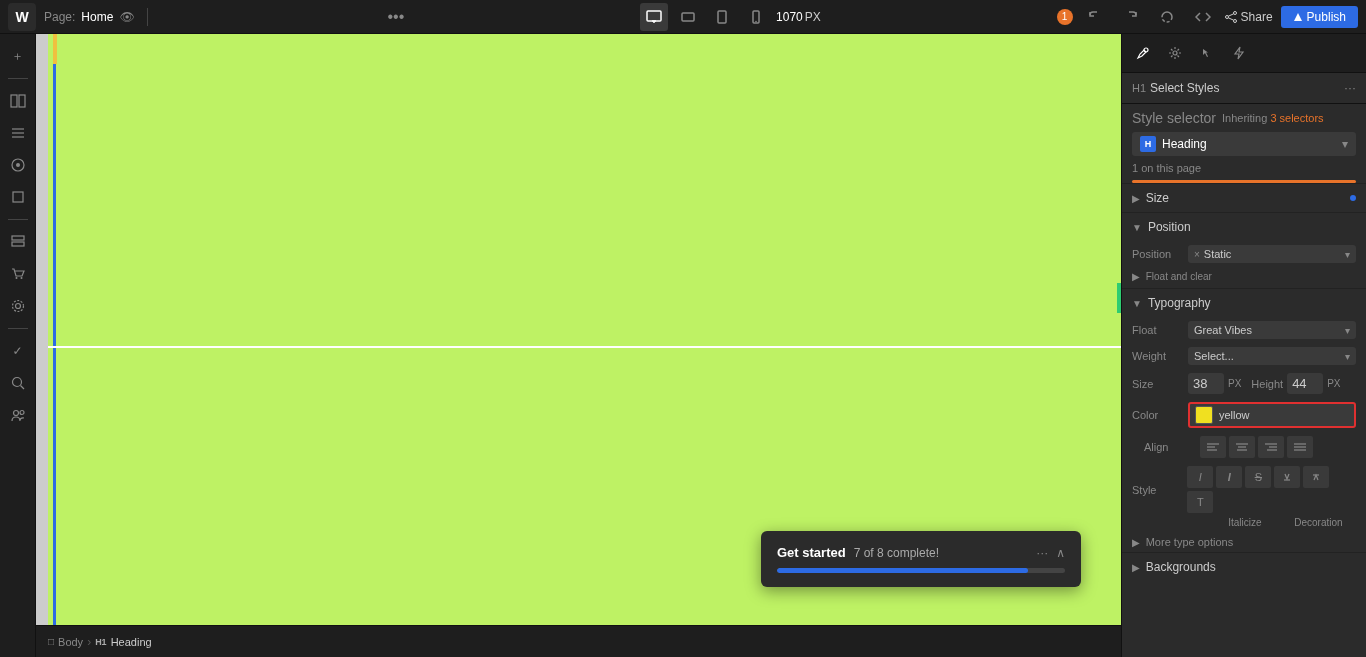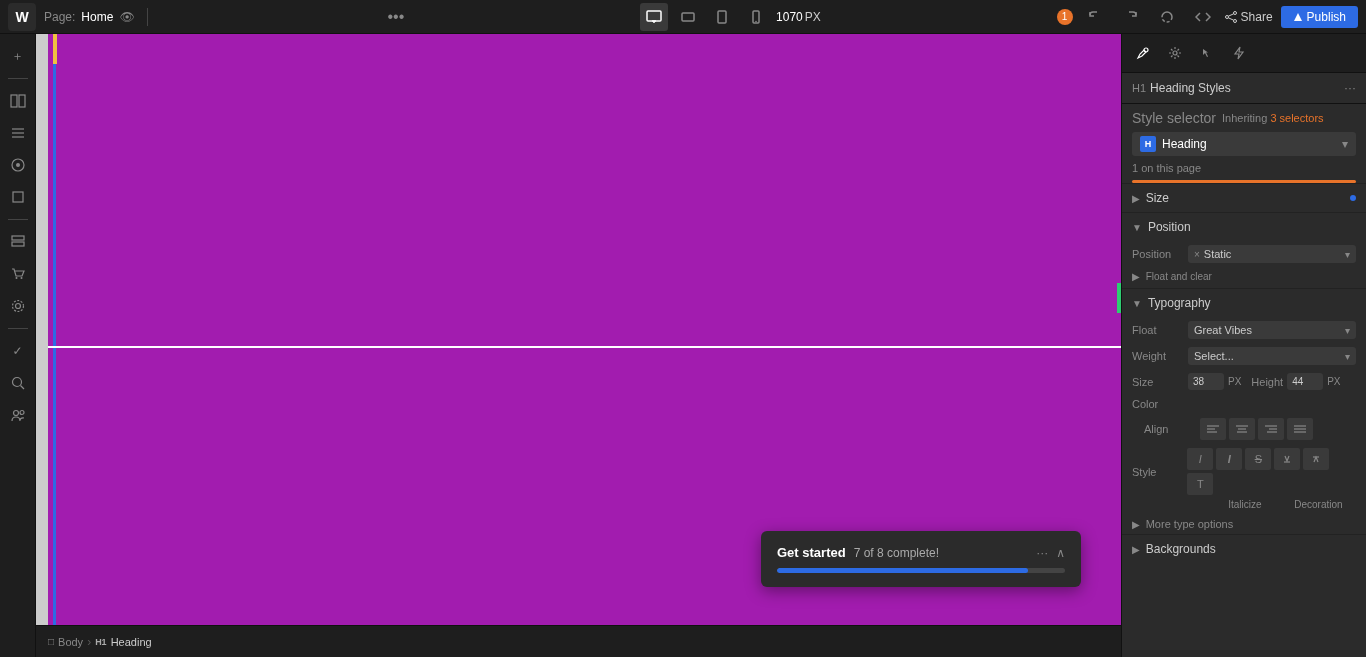--- a/index.html
+++ b/index.html
@@ -39,21 +39,21 @@
       width: 36px; background: #1e1e1e; border-right: 1px solid #111;
       display: flex; flex-direction: column; align-items: center; padding: 8px 0; gap: 4px; flex-shrink: 0;
     }
     .left-sidebar .sb-btn { width: 28px; height: 28px; display: flex; align-items: center; justify-content: center; color: #888; cursor: pointer; border-radius: 3px; }
     .left-sidebar .sb-divider { width: 20px; height: 1px; background: #444; margin: 4px 0; }
 
     
     .canvas-area {
       flex: 1; background: #ccc; overflow: hidden; position: relative;
     }
-    .canvas-inner { background: #a21caf; height: 100%; position: relative; margin-left: 12px; }
+    .canvas-inner { background: #bef264; height: 100%; position: relative; margin-left: 12px; }
 
     
     .canvas-left-accent {
       position: absolute; left: 5px; top: 0; width: 3px; background: #2d6be4; height: 100%;
     }
     
     .canvas-top-accent {
       position: absolute; left: 5px; top: 0; width: 4px; height: 30px; background: #f0c040;
     }
 
@@ -154,21 +154,21 @@
     .font-row { display: flex; align-items: center; padding: 4px 10px; gap: 6px; }
     .font-label { color: #888; font-size: 11px; width: 50px; }
     .font-select { flex: 1; background: #3a3a3a; border-radius: 3px; padding: 3px 6px; display: flex; align-items: center; justify-content: space-between; cursor: pointer; }
     .font-name { color: #ccc; font-size: 11px; }
     .font-chevron { color: #888; font-size: 10px; }
 
     
     .size-row { display: flex; align-items: center; padding: 4px 10px; gap: 6px; }
     .size-label { color: #888; font-size: 11px; width: 50px; }
     .size-input-group { display: flex; align-items: center; gap: 4px; }
-    .size-input { background: #3a3a3a; border-radius: 3px; padding: 3px 5px; color: #ccc; font-size: 10px; width: 36px; display: flex; align-items: center; }
+    .size-input { background: #3a3a3a; border-radius: 3px; padding: 3px 5px; color: #ccc; font-size: 13px; width: 36px; display: flex; align-items: center; }
     .size-unit { color: #888; font-size: 10px; }
     .size-height-label { color: #888; font-size: 11px; margin-left: 6px; }
 
     
     .color-row { display: flex; align-items: center; padding: 4px 10px; gap: 6px; }
     .color-label { color: #888; font-size: 11px; width: 50px; }
     .color-box-wrapper { flex: 1; border: 2px solid #e03030; border-radius: 3px; display: flex; align-items: center; padding: 2px 5px; gap: 6px; background: #3a3a3a; }
     .color-swatch { width: 18px; height: 18px; background: #f0e020; border: 1px solid #555; border-radius: 2px; flex-shrink: 0; }
     .color-text { color: #ccc; font-size: 11px; }
 
@@ -423,21 +423,21 @@
         </div>
         <div class="panel-tab">
           <svg width="14" height="14" viewBox="0 0 14 14">
               <polygon points="8,1 3,8 7,8 6,13 11,6 7,6" fill="none" stroke="currentColor" stroke-width="1.2"></polygon>
             </svg>
         </div>
       </div>
 
       <div class="panel-header">
         <span class="panel-h1">H1</span>
-        <span class="panel-title">Heading Styles</span>
+        <span class="panel-title">Select Styles</span>
         <span class="panel-menu">···</span>
       </div>
 
 
       <div class="style-selector-row">
         <span class="style-selector-label">Style selector</span>
         <span class="style-selector-inherit">
           <span>Inheriting</span>
           <span class="inherit-link"> <span>3 selectors</span></span>
         </span>
@@ -511,20 +511,24 @@
             <span class="size-height-label">Height</span>
             <div class="size-input">
               <span>44</span>
             </div>
             <span class="size-unit">PX</span>
           </div>
         </div>
 
         <div class="color-row">
           <span class="color-label">Color</span>
+          <div class="color-box-wrapper">
+            <div class="color-swatch"></div>
+            <span class="color-text">yellow</span>
+          </div>
         </div>
 
         <div class="align-row">
           <span class="align-label">Align</span>
           <div class="align-btns">
             <div class="align-btn">
               <svg width="12" height="10" viewBox="0 0 12 10">
                   <line x1="0" y1="2" x2="12" y2="2" stroke="currentColor" stroke-width="1.2"></line>
                   <line x1="0" y1="5" x2="8" y2="5" stroke="currentColor" stroke-width="1.2"></line>
                   <line x1="0" y1="8" x2="10" y2="8" stroke="currentColor" stroke-width="1.2"></line>

